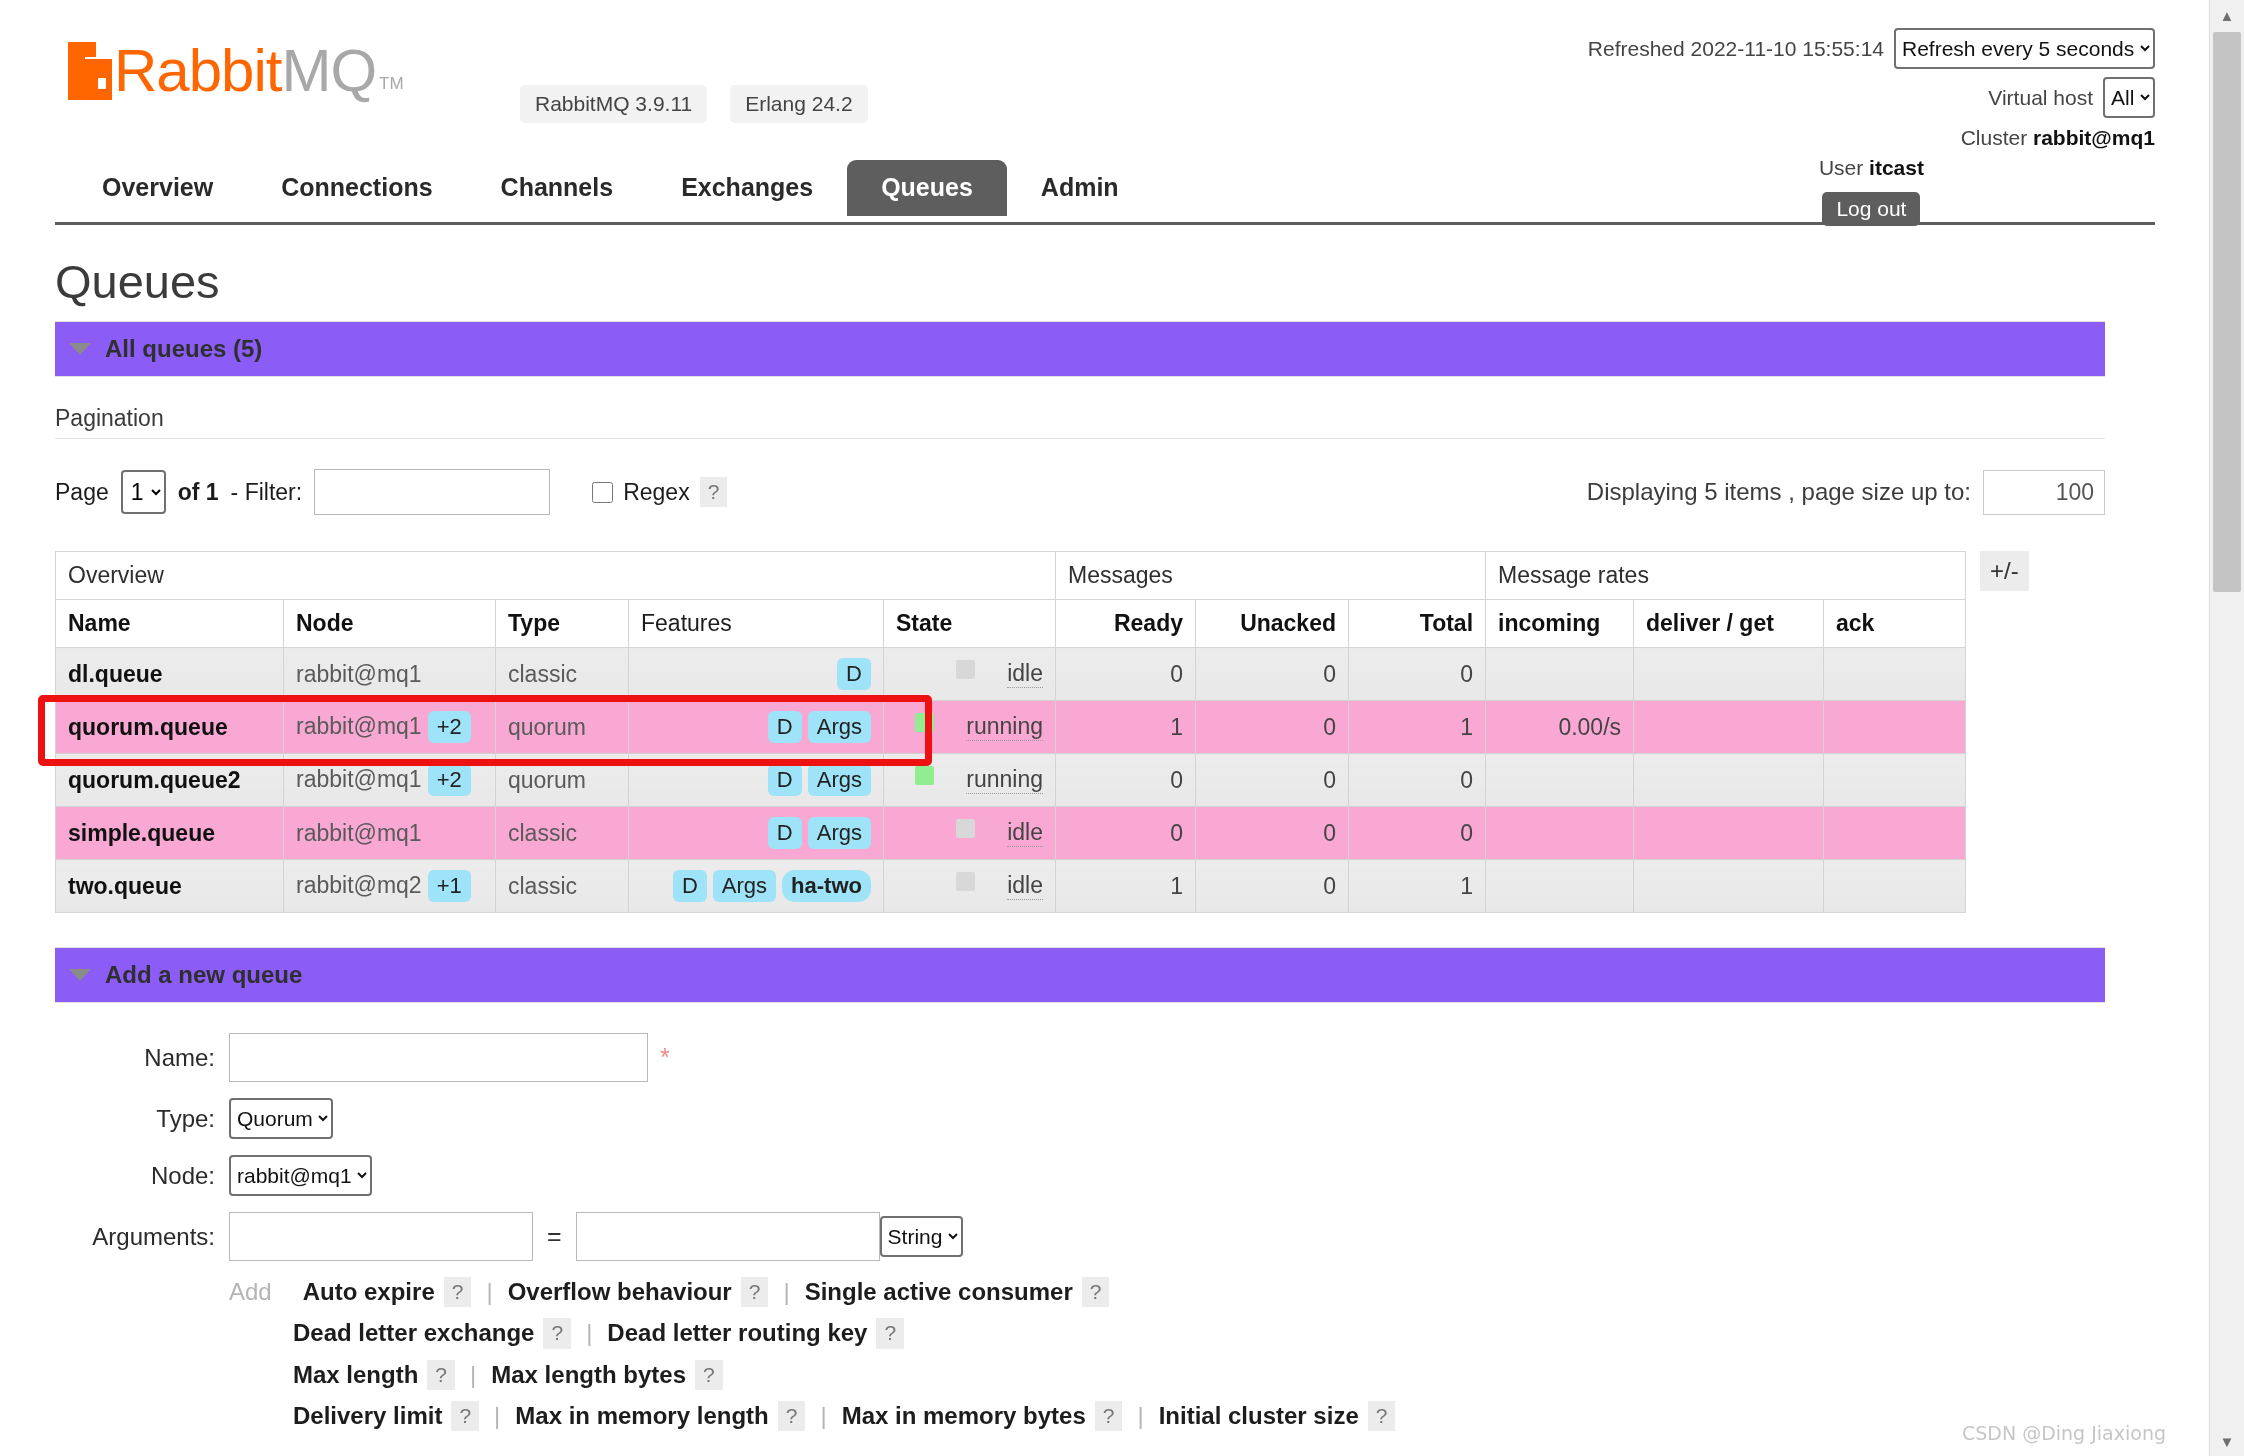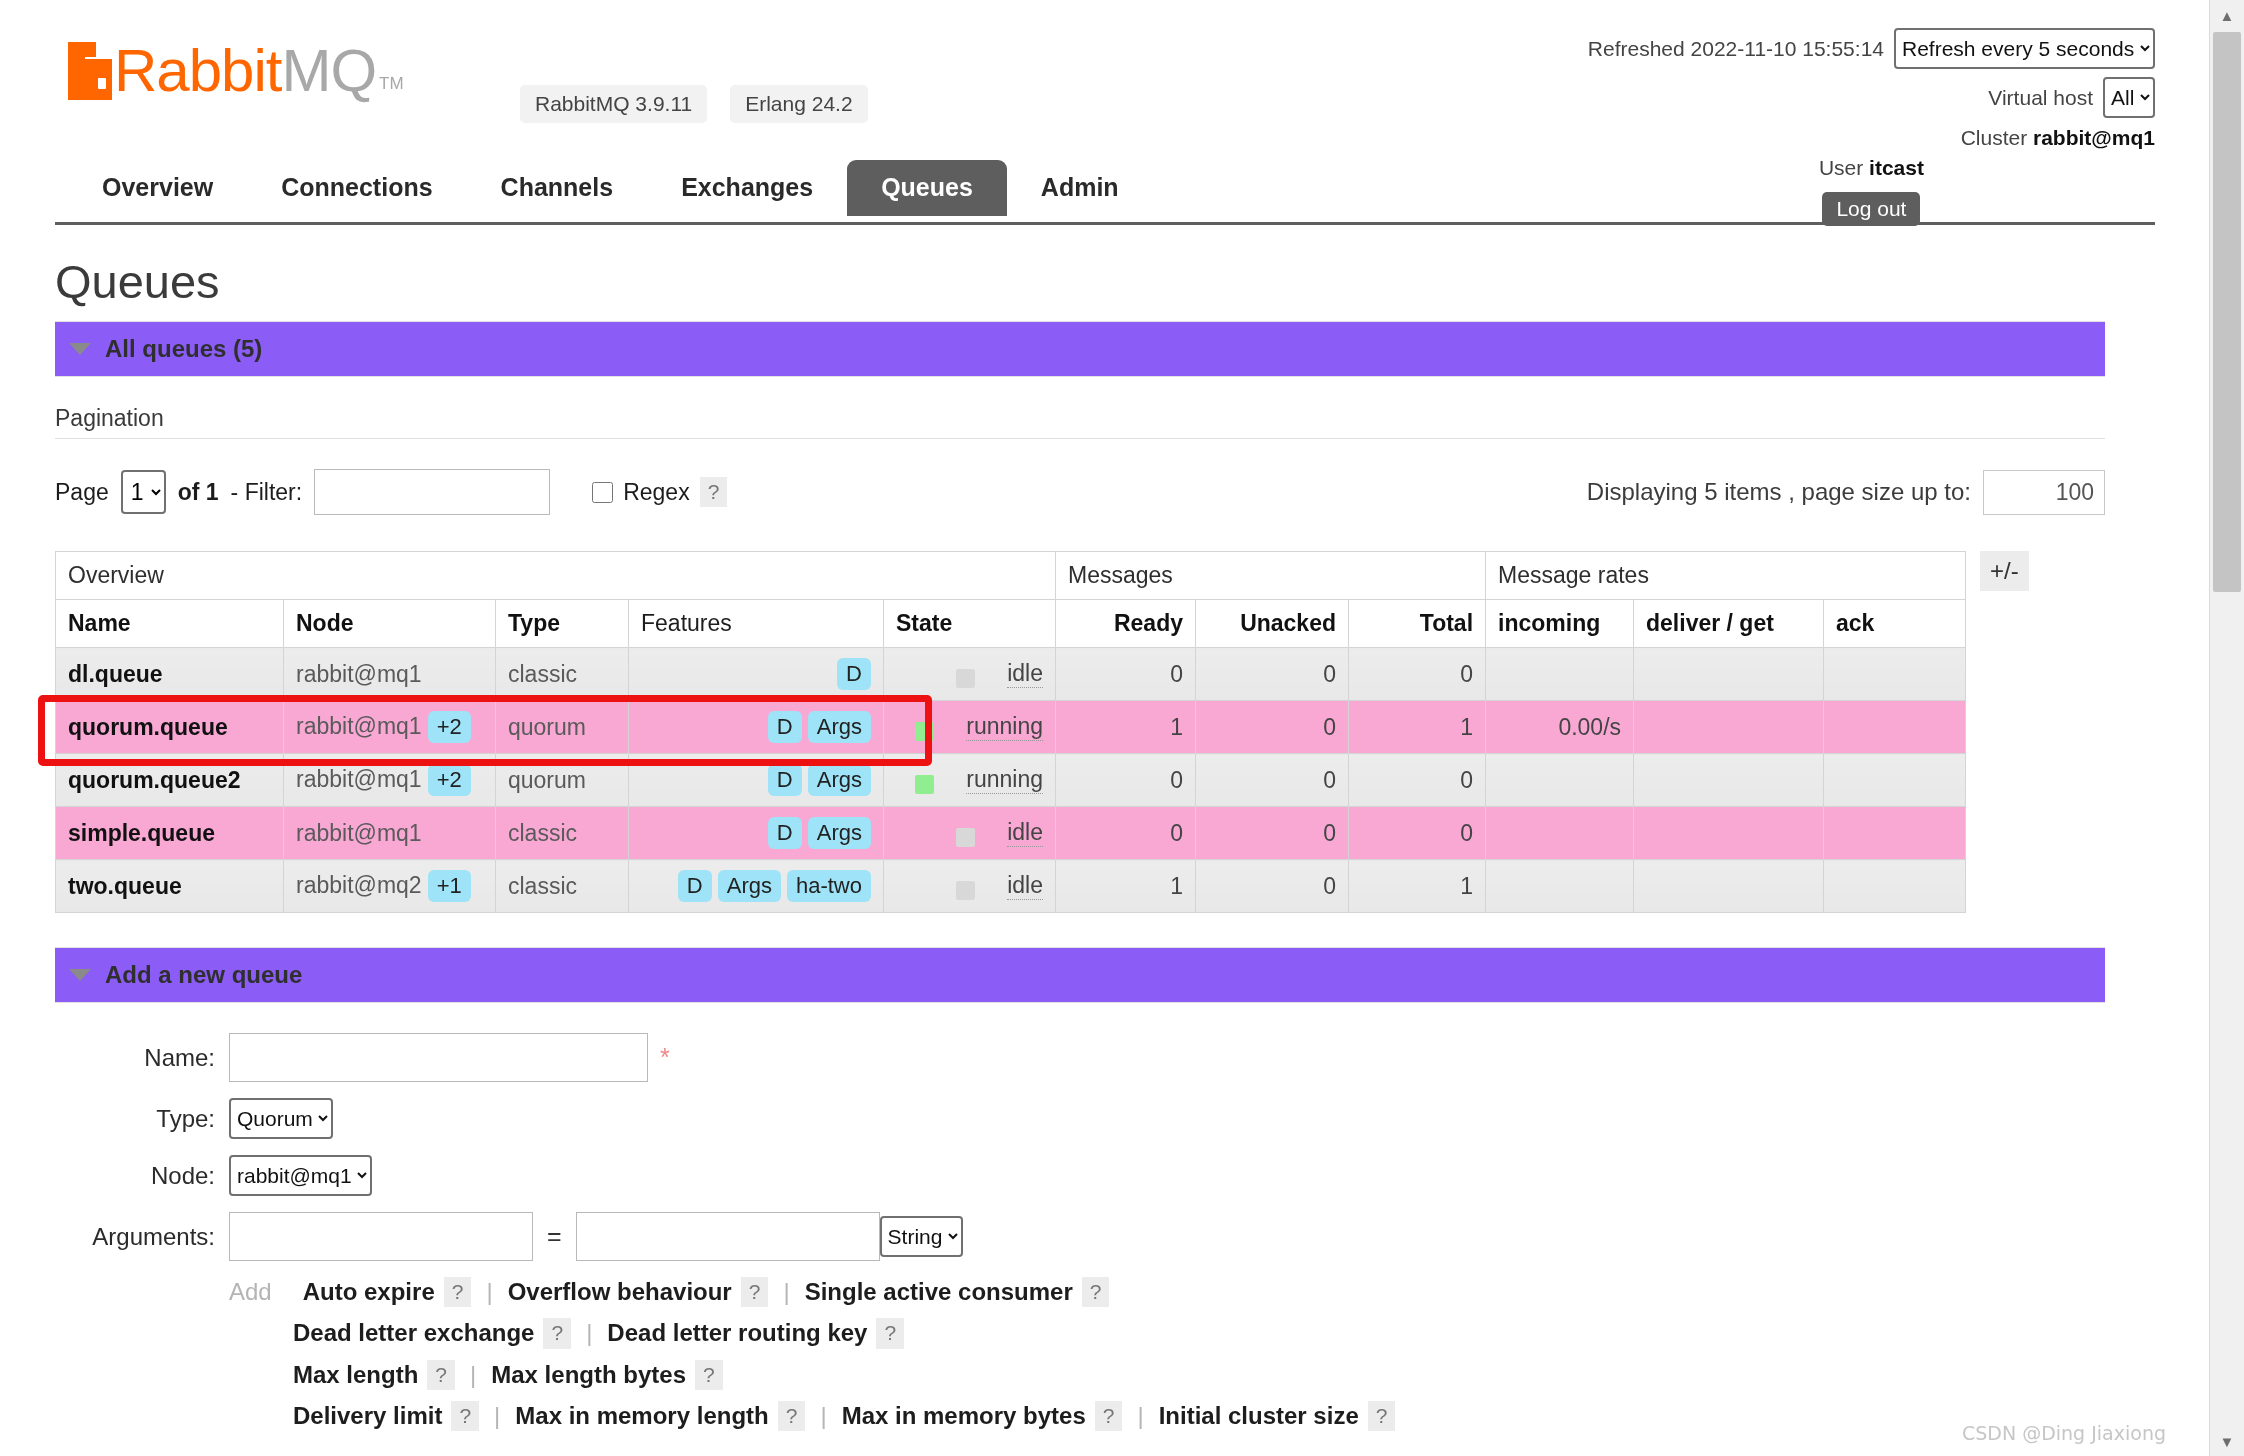--- a/index.html
+++ b/index.html
@@ -323,22 +323,22 @@
   .badge {
     display: inline-block;
     background: #9ee3f7;
     border-radius: 6px;
     padding: 3px 9px;
     font-size: 22px;
     color: #222;
     margin-left: 6px;
     cursor: pointer;
   }
-  .badge.bold { font-weight: normal; }
-  .state-inner { display:flex; align-items:flex-end; justify-content:flex-end; gap: 32px; }
+  .badge.bold { font-weight: bold; border-radius: 13px; }
+  .state-inner { display:flex; align-items:flex-start; justify-content:flex-end; gap: 32px; }
   .sq { width: 19px; height: 19px; display:inline-block; border-radius: 2px; }
   .sq.green { background: #90ee90; }
   .sq.grey { background: #d8d8d8; }
   .state-text { border-bottom: 1px dotted #999; color: #444; font-size: 23px; }
   .plusminus {
     position: absolute;
     top: 0px;
     left: 1925px;
     background: #ececec;
     color: #333;

